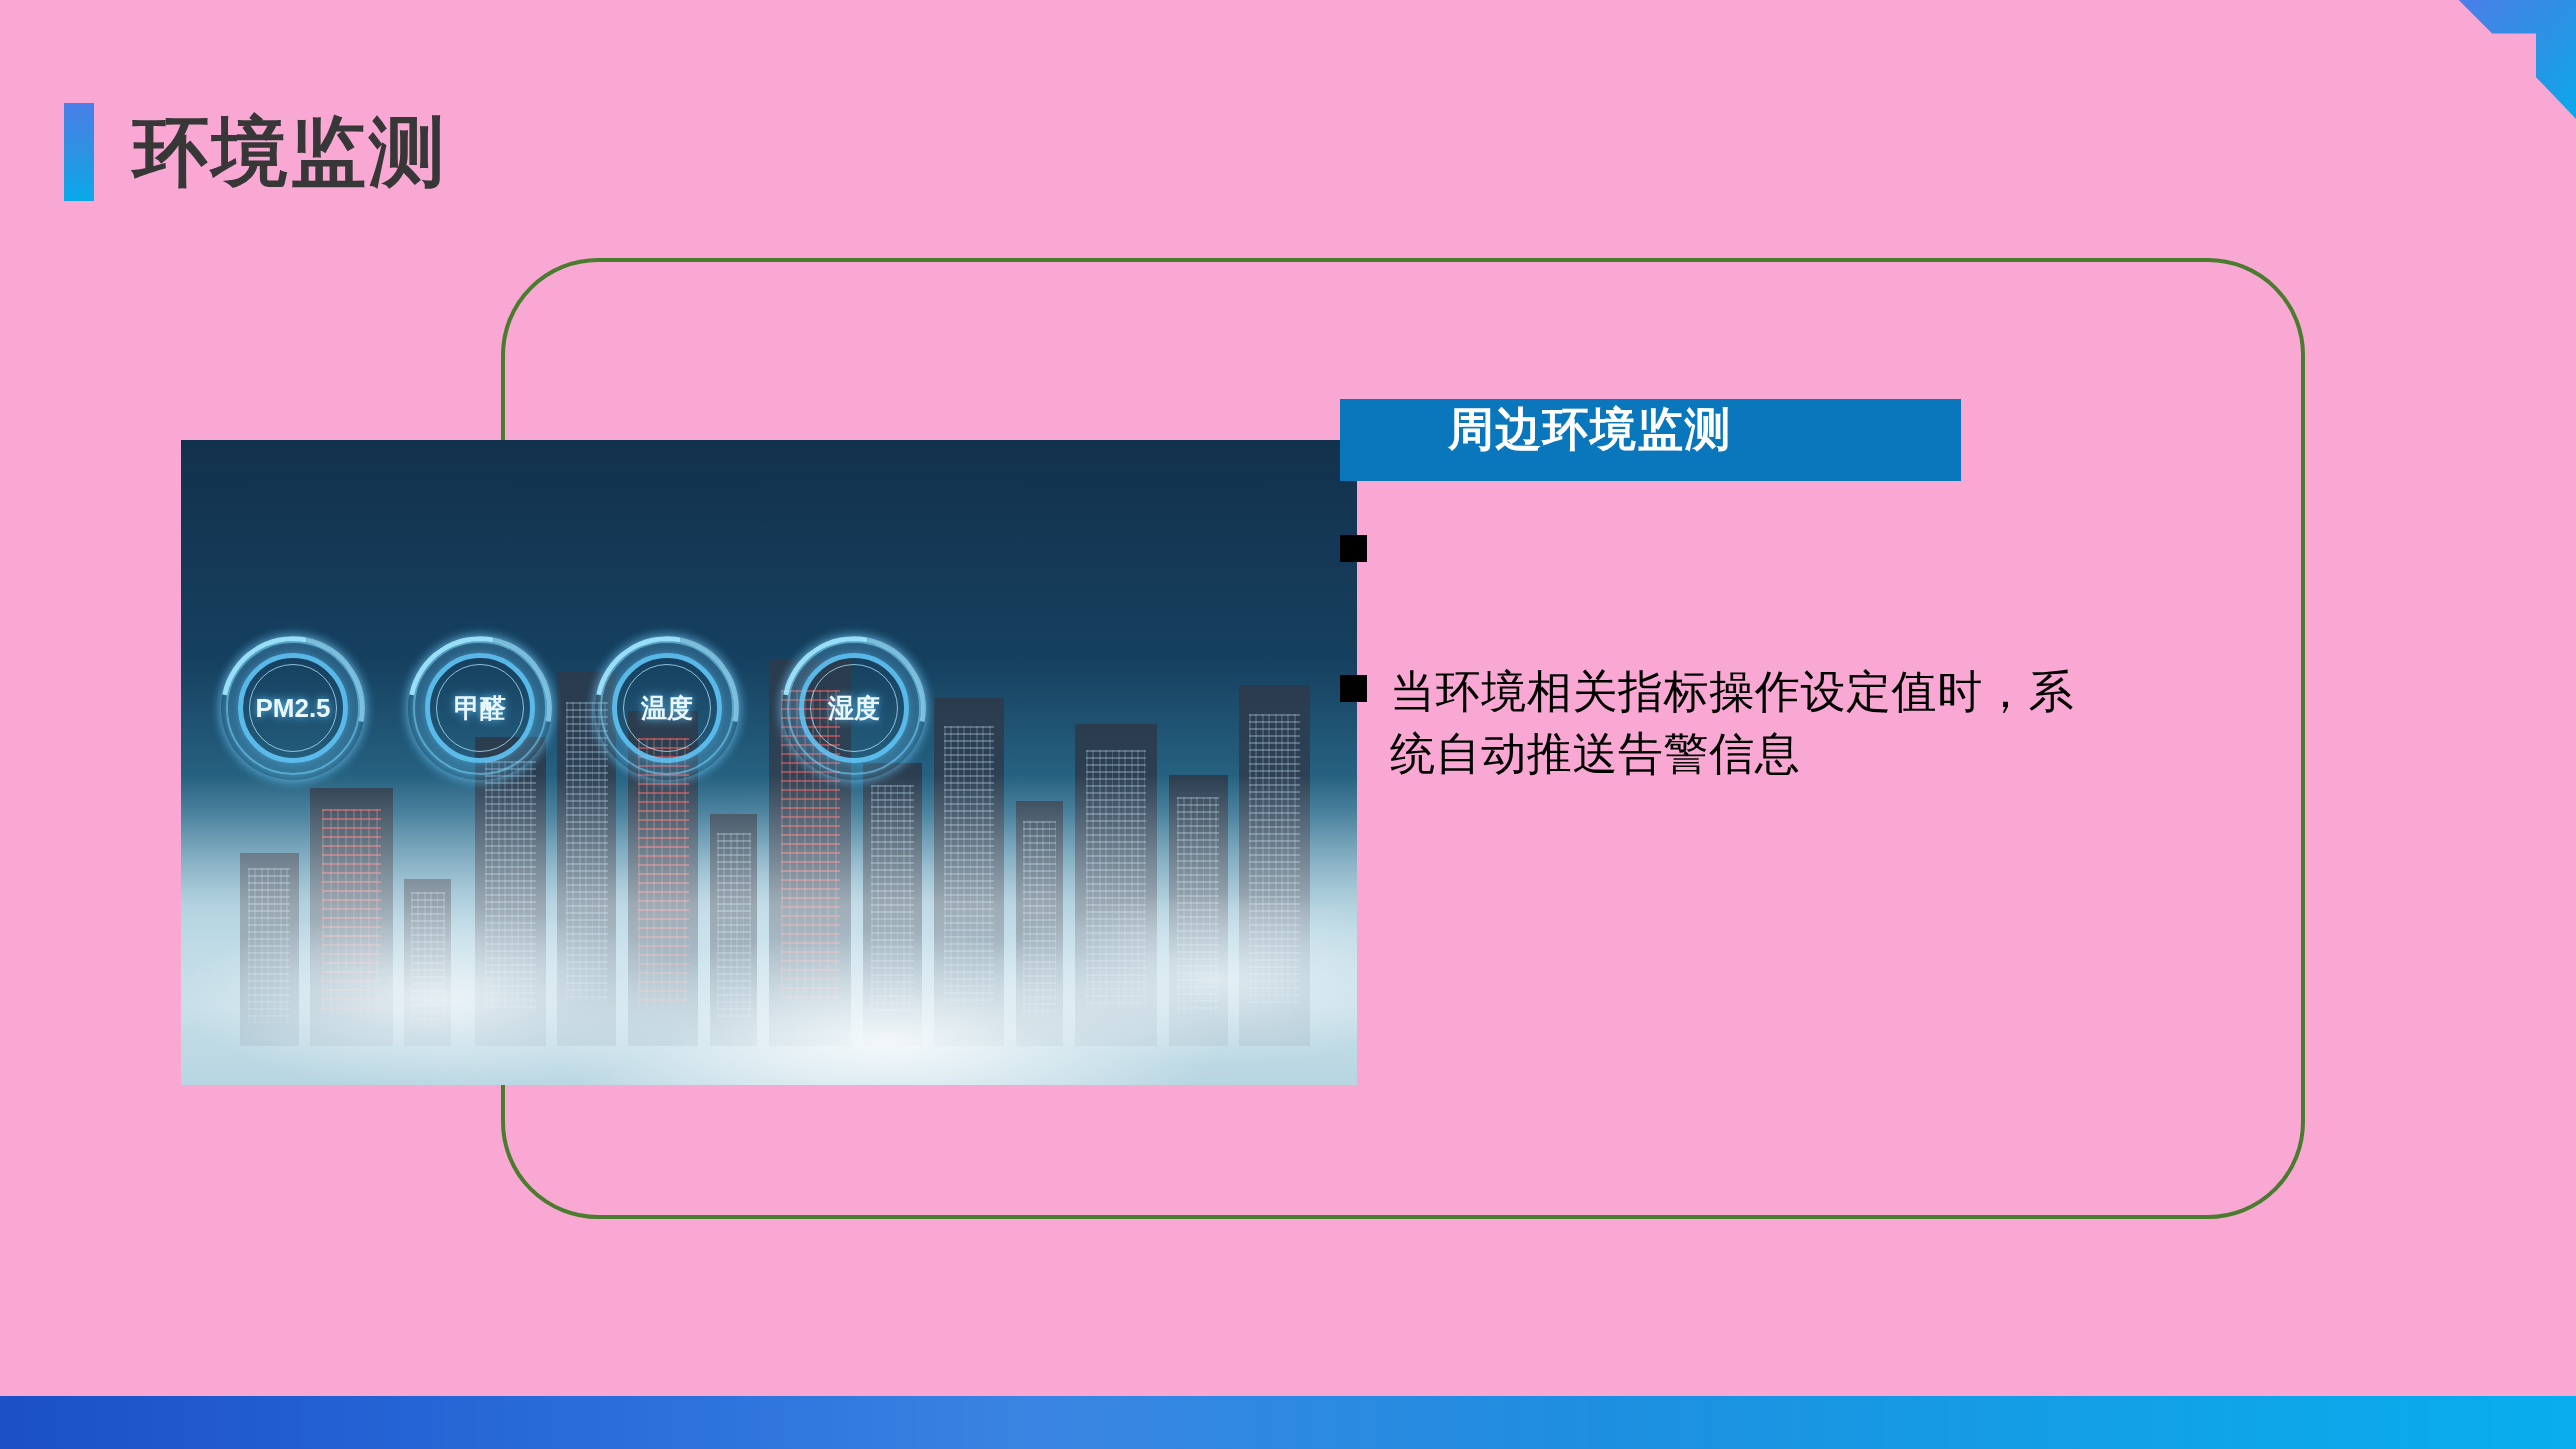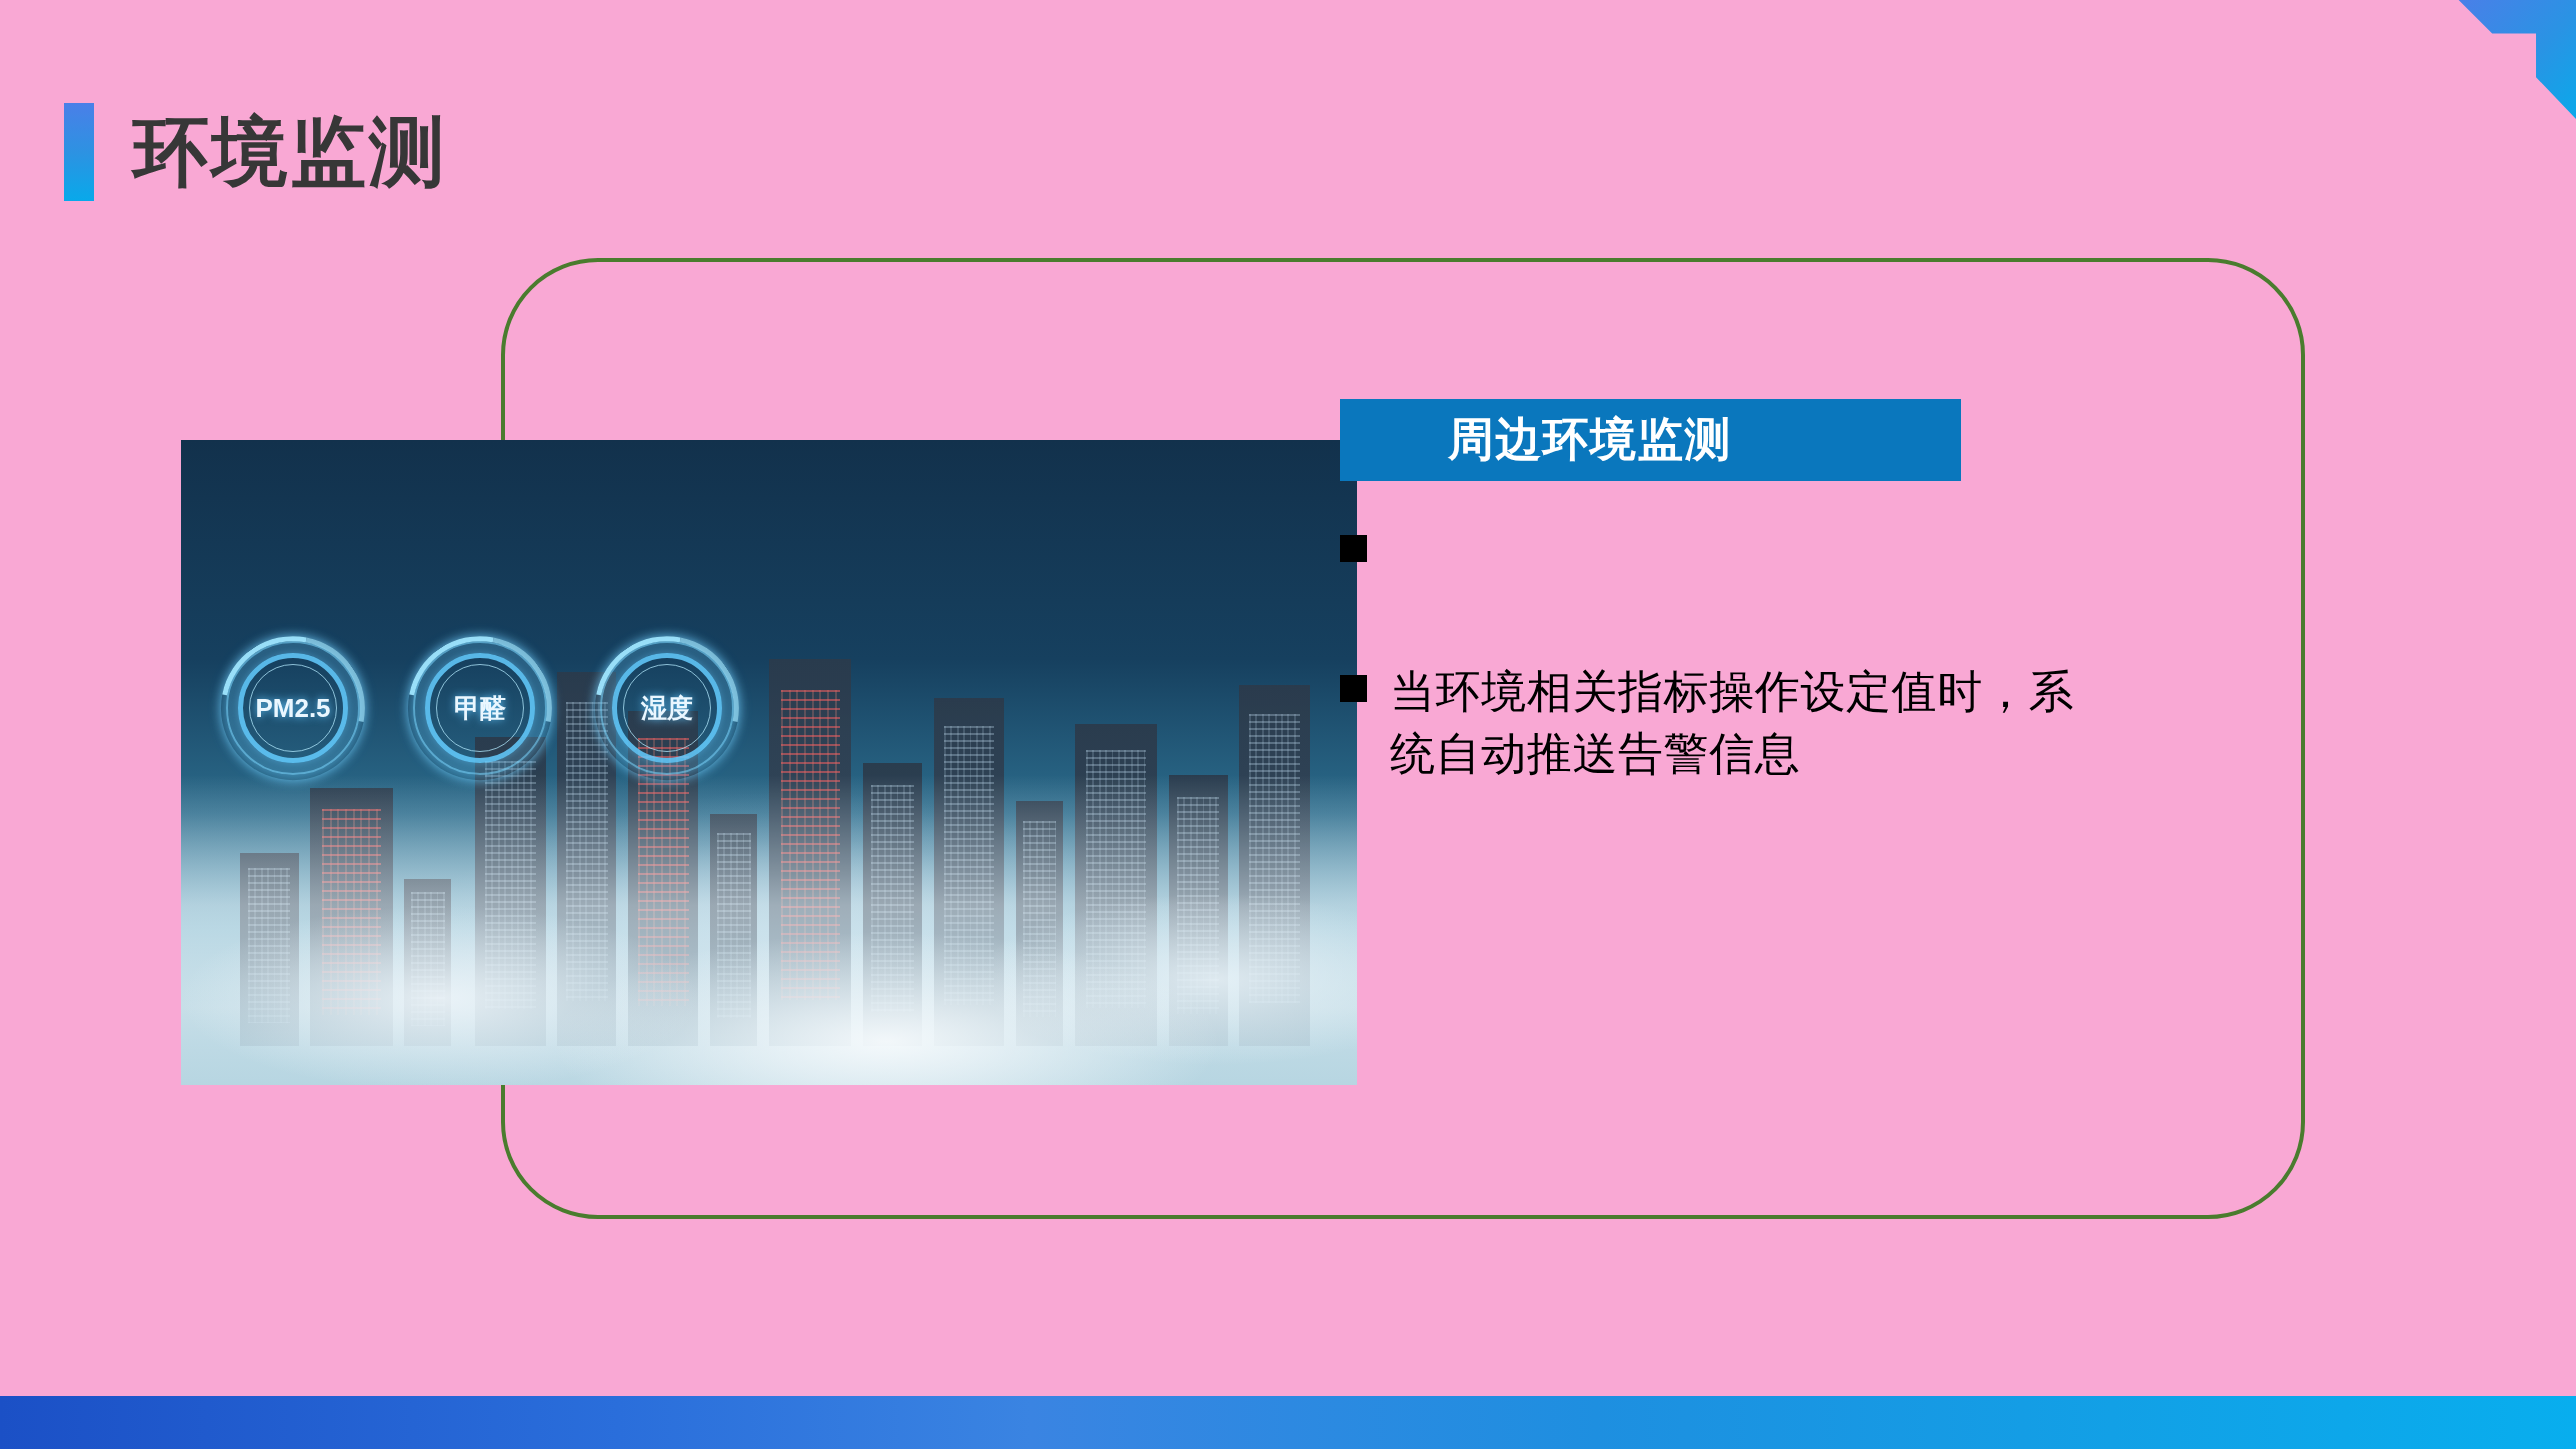--- a/index.html
+++ b/index.html
@@ -143,21 +143,21 @@
 
   
   .content {
     position:absolute;
     left:1340px; top:399px;
     width:760px;
   }
   .sec-header {
     width:621px; height:82px;
     background:#0a77bd;
-    display:flex; align-items:center;
+    display:flex; align-items:flex-start;
   }
   .sec-header .sec-title {
     color:#ffffff;
     font-size:46px;
     font-weight:bold;
     margin-left:108px;
     letter-spacing:1.3px;
     white-space:nowrap;
   }
   .bullet-row {
@@ -244,20 +244,27 @@
         <span class="r-mid"></span>
         <span class="r-inner"></span>
         <span class="r-arc"></span>
         <span class="r-label">甲醛</span>
       </div>
       <div class="ring">
         <span class="r-outer"></span>
         <span class="r-mid"></span>
         <span class="r-inner"></span>
         <span class="r-arc"></span>
+        <span class="r-label">温度</span>
+      </div>
+      <div class="ring">
+        <span class="r-outer"></span>
+        <span class="r-mid"></span>
+        <span class="r-inner"></span>
+        <span class="r-arc"></span>
         <span class="r-label">湿度</span>
       </div>
     </div>
   </div>
 
   <div class="content">
 
     <div class="sec-header">
       <span class="sec-title">周边环境监测</span>
     </div>

